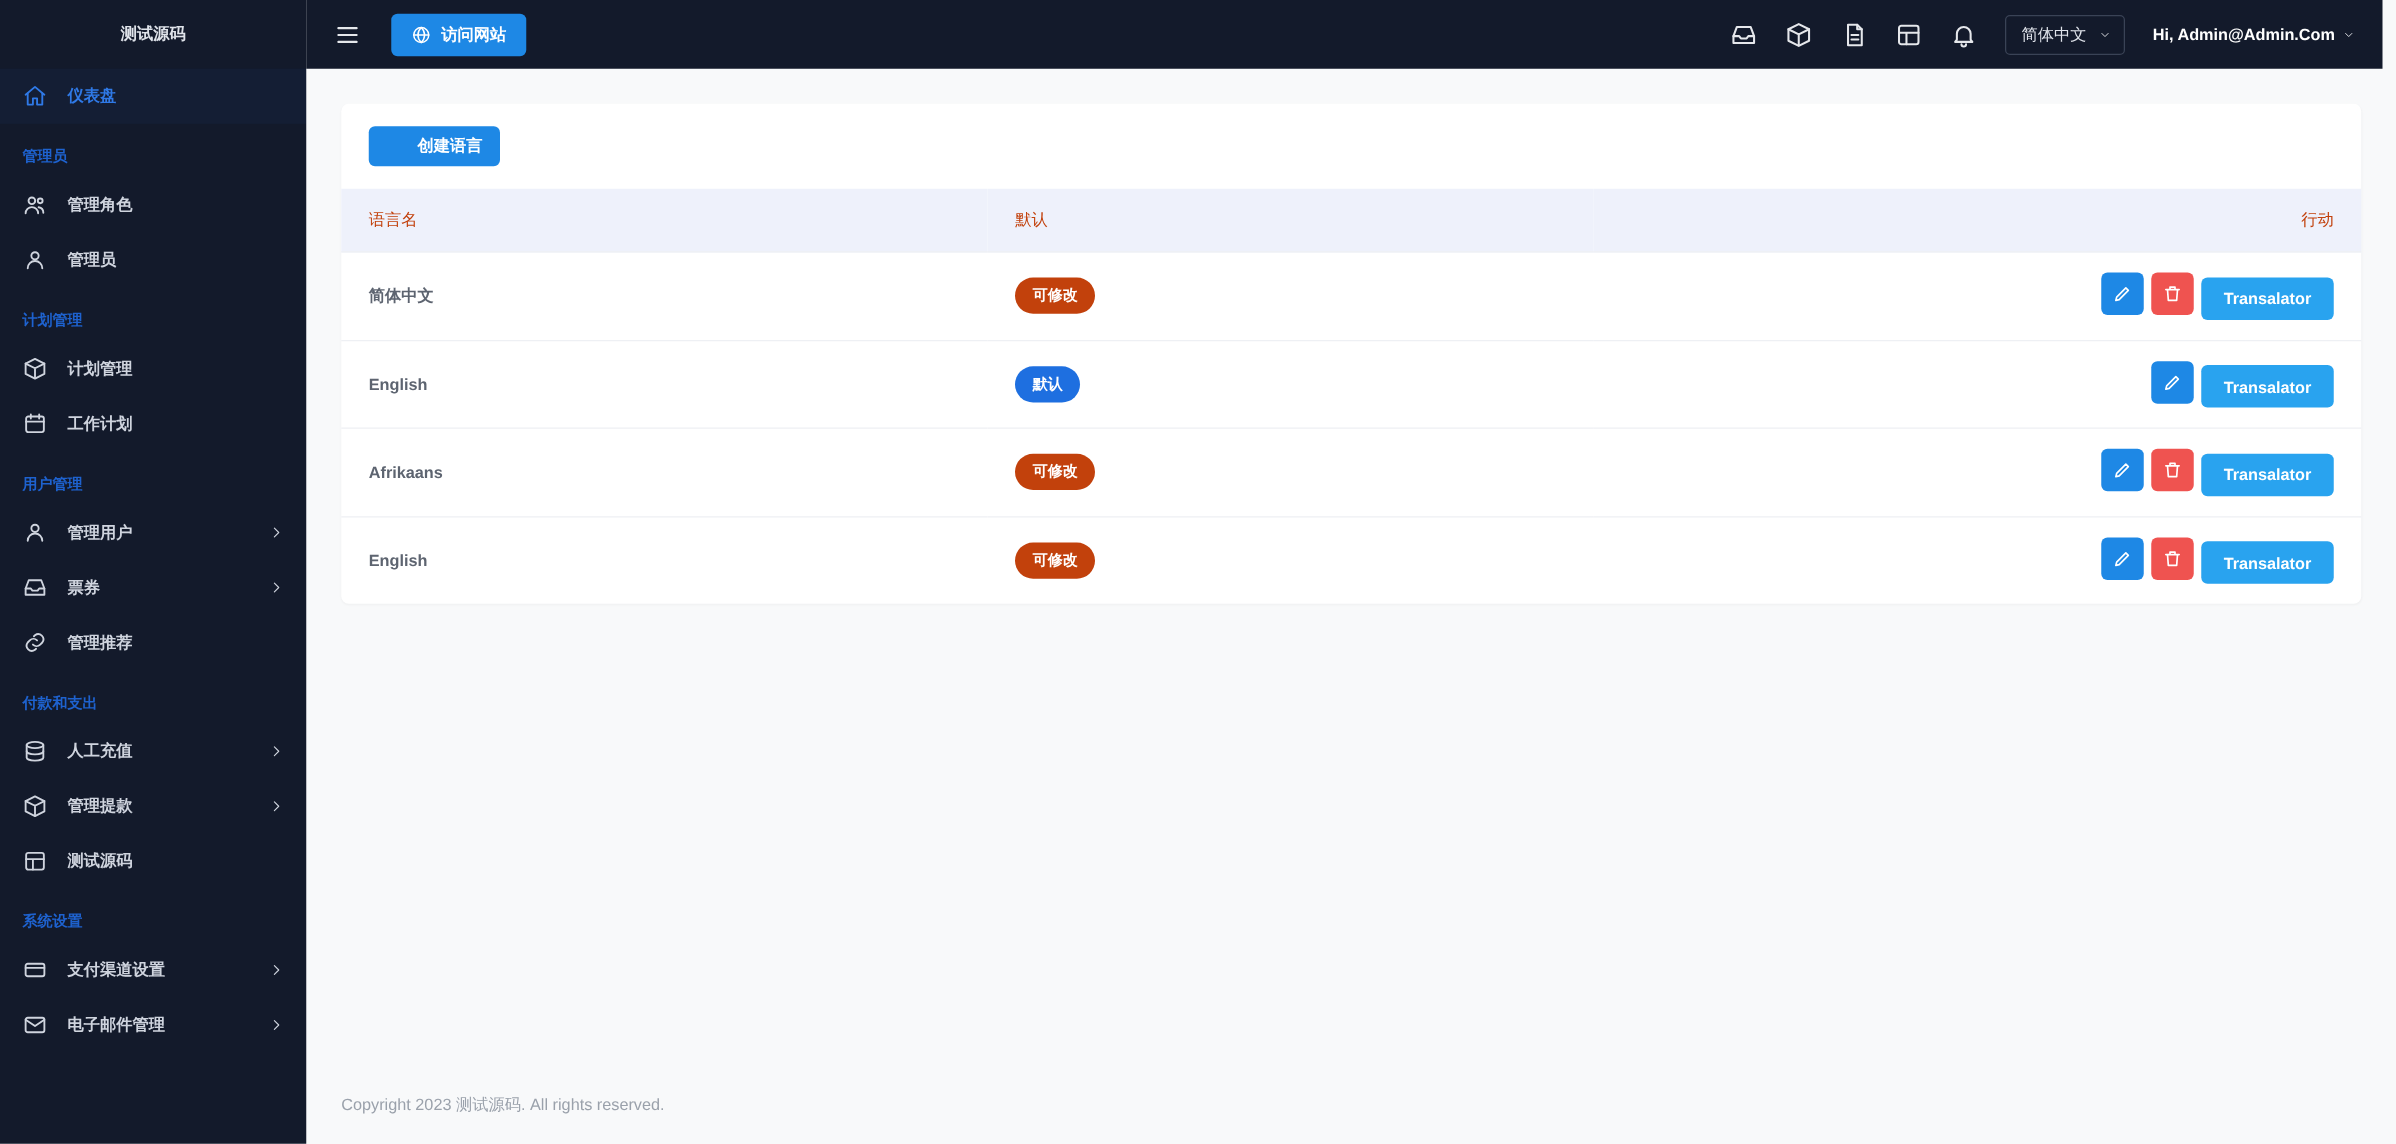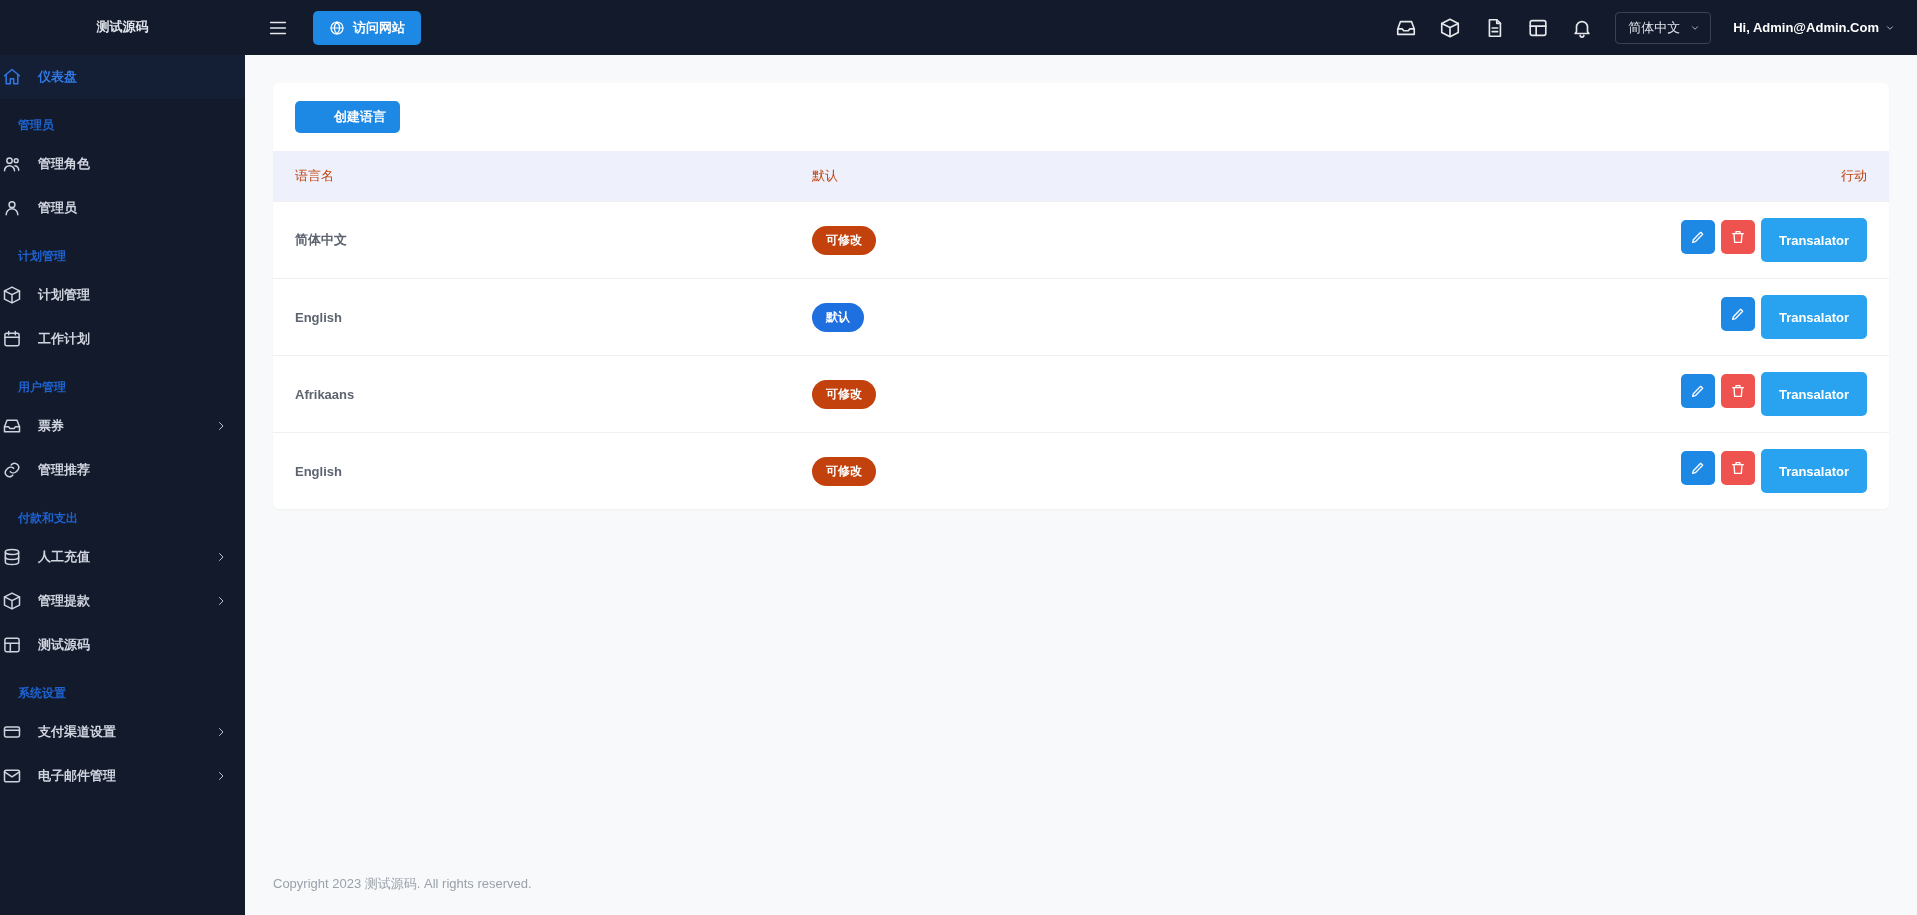--- a/index.html
+++ b/index.html
@@ -38,21 +38,21 @@
 }
 .nav-group-title {
   font-size: 12px;
   color: #1e62cf;
   padding: 18px 18px 8px 18px;
   font-weight: 600;
 }
 .nav-item {
   display: flex;
   align-items: center;
-  padding: 12px 2px;
+  padding: 12px 18px;
   font-size: 13px;
   color: #cfd4de;
   cursor: pointer;
   position: relative;
   font-weight: 600;
 }
 .nav-item.active {
   color: #2f79e6;
   background: rgba(47,121,230,0.05);
 }
@@ -62,21 +62,21 @@
   display: inline-flex; align-items:center; justify-content:center;
 }
 .nav-item .chevron {
   position: absolute;
   right: 18px; top: 50%; transform: translateY(-50%);
 }
 
 
 .topbar {
   position: absolute;
-  left: 245px; right: 0; top: 0;
+  left: 245px; right: 11px; top: 0;
   height: 55px;
   background: #131a2b;
   color: #e5e7eb;
   display: flex;
   align-items: center;
   padding: 0 22px 0 16px;
 }
 .hamburger {
   width: 34px; height: 34px;
   display:flex; align-items:center; justify-content:center;
@@ -146,21 +146,21 @@
 .card-header {
   padding: 18px 22px;
 }
 .btn {
   display:inline-flex; align-items:center; justify-content:center;
   border:none; border-radius:5px; cursor:pointer;
   font-weight:700;
   height:32px; padding:0 14px; font-size:13px;
 }
 .btn-primary { background:#1e88e5; color:#fff;padding-left:39px; }
-.btn-info    { background:#29a3ef; color:#fff; padding:0 18px; height:44px; }
+.btn-info    { background:#29a3ef; color:#fff; padding:0 18px; height:34px; }
 .btn-danger  { background:#ef5350; color:#fff; width:34px; padding:0; height:34px; }
 .btn-blue    { background:#1e88e5; color:#fff; width:34px; padding:0; height:34px; }
 
 table.lang-table {
   width: 100%;
   border-collapse: collapse;
 }
 table.lang-table thead th {
   background:#eef1fb;
   color:#c2410c;
@@ -258,20 +258,34 @@
     <span class="nav-icon">
       <svg width="20" height="20" viewBox="0 0 24 24">
           <rect class="stroke-w" x="3.5" y="5" width="17" height="15" rx="2"></rect>
           <path class="stroke-w" d="M3.5 10h17M8 3v4M16 3v4"></path>
         </svg>
     </span>
     <span>工作计划</span>
   </div>
 
   <div class="nav-group-title">用户管理</div>
+  <div class="nav-item">
+    <span class="nav-icon">
+      <svg width="20" height="20" viewBox="0 0 24 24">
+          <circle class="stroke-w" cx="12" cy="8" r="3.5"></circle>
+          <path class="stroke-w" d="M5 20c0-3.9 3.1-7 7-7s7 3.1 7 7"></path>
+        </svg>
+    </span>
+    <span>管理用户</span>
+    <span class="chevron">
+      <svg width="12" height="12" viewBox="0 0 24 24">
+          <path class="stroke-w" d="M9 5l7 7-7 7"></path>
+        </svg>
+    </span>
+  </div>
   <div class="nav-item">
     <span class="nav-icon">
       <svg width="20" height="20" viewBox="0 0 24 24">
           <path class="stroke-w" d="M3 13l3-8h12l3 8v6H3z"></path>
           <path class="stroke-w" d="M3 13h5l1.5 2h5L16 13h5"></path>
         </svg>
     </span>
     <span>票券</span>
     <span class="chevron">
       <svg width="12" height="12" viewBox="0 0 24 24">

